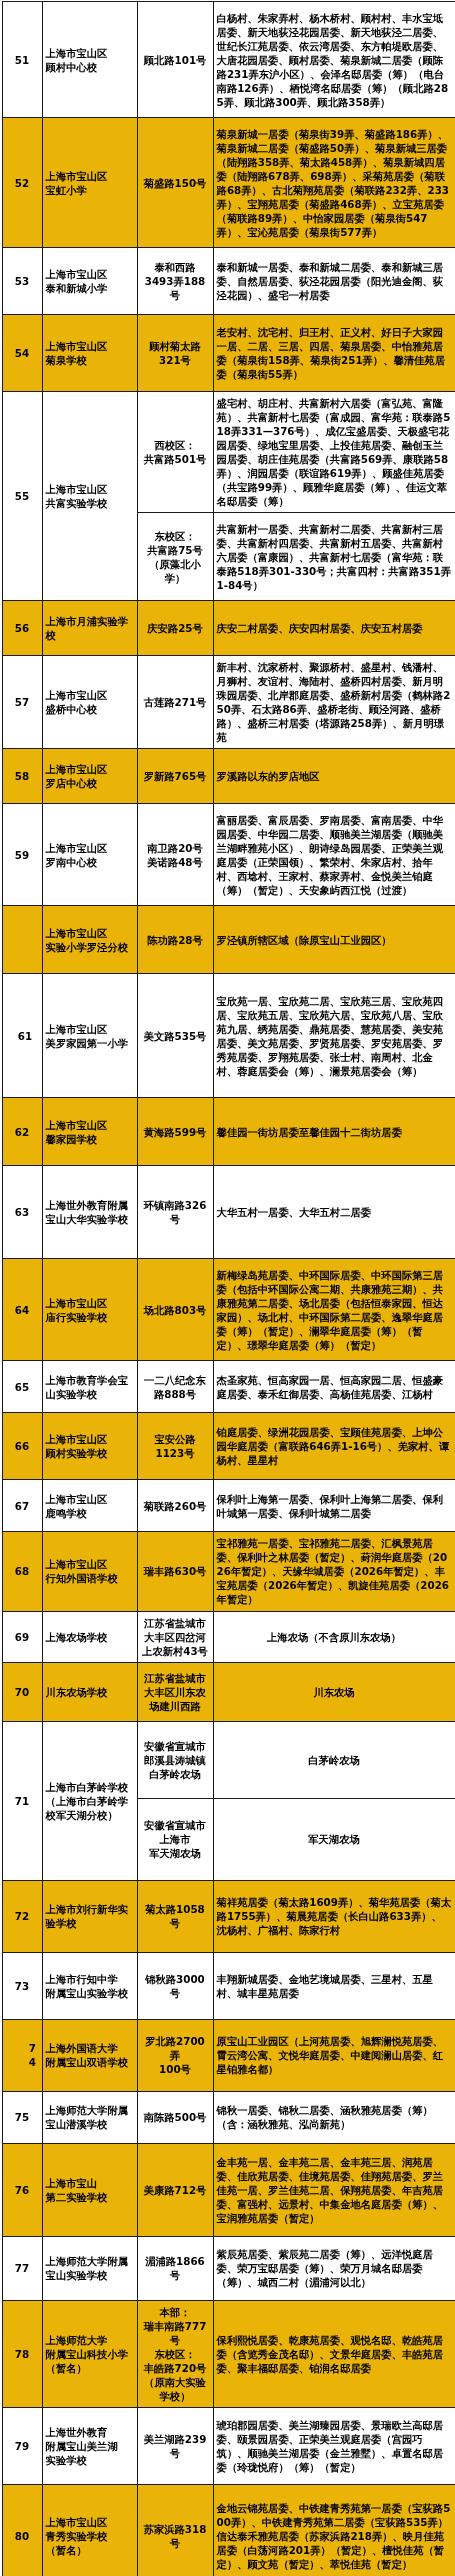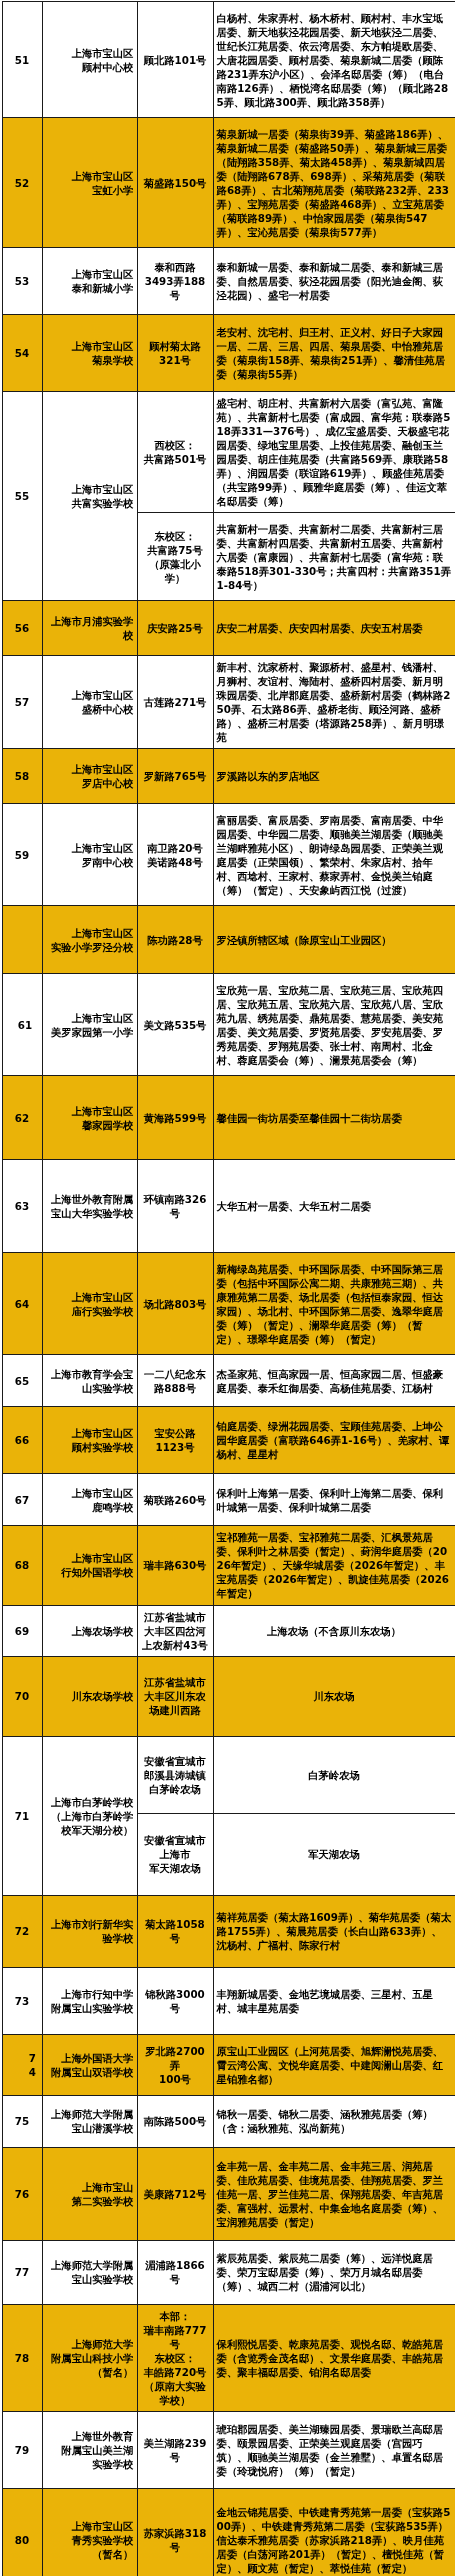--- a/index.html
+++ b/index.html
@@ -29,21 +29,21 @@
     font-weight: 600;
     padding: 4.1px 3.1px;
     overflow: hidden;
     word-break: break-all;
   }
   td.num {
     text-align: center;
     font-size: 10.8px;
   }
   td.school {
-    text-align: right;
+    text-align: left;
     white-space: pre-line;
     margin-left: 32px;
   }
   td.addr {
     text-align: center;
     white-space: pre-line;
   }
   td.area {
     text-align: left;
   }
@@ -139,28 +139,28 @@
           <td class="area">富丽居委、富辰居委、罗南居委、富南居委、中华园居委、中华园二居委、顺驰美兰湖居委（顺驰美兰湖畔雅苑小区）、朗诗绿岛园居委、正荣美兰观庭居委（正荣国领）、繁荣村、朱家店村、拾年村、西埝村、王家村、蔡家弄村、金悦美兰铂庭（筹）（暂定）、天安象屿西江悦（过渡）</td>
         </tr>
         <tr>
           <td class="num green" rowspan="1" style="height: 68px; padding-left: 40px;">60</td>
           <td class="school green" rowspan="1">上海市宝山区
 实验小学罗泾分校</td>
           <td class="addr green">陈功路28号</td>
           <td class="area green">罗泾镇所辖区域（除原宝山工业园区）</td>
         </tr>
         <tr>
-          <td class="num" rowspan="1" style="height: 102px; padding-left: 9px;">61</td>
+          <td class="num" rowspan="1" style="height: 124px; padding-left: 9px;">61</td>
           <td class="school" rowspan="1">上海市宝山区
 美罗家园第一小学</td>
           <td class="addr">美文路535号</td>
           <td class="area">宝欣苑一居、宝欣苑二居、宝欣苑三居、宝欣苑四居、宝欣苑五居、宝欣苑六居、宝欣苑八居、宝欣苑九居、绣苑居委、鼎苑居委、慧苑居委、美安苑居委、美文苑居委、罗贤苑居委、罗安苑居委、罗秀苑居委、罗翔苑居委、张士村、南周村、北金村、蓉庭居委会（筹）、澜景苑居委会（筹）</td>
         </tr>
         <tr>
-          <td class="num green" rowspan="1" style="height: 84px;">62</td>
+          <td class="num green" rowspan="1" style="height: 68px;">62</td>
           <td class="school green" rowspan="1">上海市宝山区
 馨家园学校</td>
           <td class="addr green">黄海路599号</td>
           <td class="area green">馨佳园一街坊居委至馨佳园十二街坊居委</td>
         </tr>
         <tr>
           <td class="num" rowspan="1" style="height: 93px;">63</td>
           <td class="school" rowspan="1">上海世外教育附属
 宝山大华实验学校</td>
           <td class="addr">环镇南路326号</td>
@@ -205,21 +205,21 @@
         </tr>
         <tr>
           <td class="num" rowspan="1" style="height: 48px;">69</td>
           <td class="school" rowspan="1">上海农场学校</td>
           <td class="addr">江苏省盐城市
 大丰区四岔河
 上农新村43号</td>
           <td class="area center">上海农场（不含原川东农场）</td>
         </tr>
         <tr>
-          <td class="num green" rowspan="1" style="height: 80px; margin-left: 8px;">70</td>
+          <td class="num green" rowspan="1" style="height: 59px; margin-left: 8px;">70</td>
           <td class="school green" rowspan="1">川东农场学校</td>
           <td class="addr green">江苏省盐城市
 大丰区川东农
 场建川西路</td>
           <td class="area center green">川东农场</td>
         </tr>
         <tr>
           <td class="num" rowspan="2">71</td>
           <td class="school" rowspan="2">上海市白茅岭学校
 （上海市白茅岭学
@@ -243,21 +243,21 @@
           <td class="area green">菊祥苑居委（菊太路1609弄）、菊华苑居委（菊太路1755弄）、菊晨苑居委（长白山路633弄）、沈杨村、广福村、陈家行村</td>
         </tr>
         <tr>
           <td class="num" rowspan="1" style="height: 67px;">73</td>
           <td class="school" rowspan="1">上海市行知中学
 附属宝山实验学校</td>
           <td class="addr">锦秋路3000号</td>
           <td class="area">丰翔新城居委、金地艺境城居委、三星村、五星村、城丰星苑居委</td>
         </tr>
         <tr>
-          <td class="num green" rowspan="1" style="height: 61px; padding-left: 24px;">74</td>
+          <td class="num green" rowspan="1" style="height: 72px; padding-left: 24px;">74</td>
           <td class="school green" rowspan="1">上海外国语大学
 附属宝山双语学校</td>
           <td class="addr green">罗北路2700弄
 100号</td>
           <td class="area green">原宝山工业园区（上河苑居委、旭辉澜悦苑居委、霄云湾公寓、文悦华庭居委、中建阅澜山居委、红星铂雅名都）</td>
         </tr>
         <tr>
           <td class="num" rowspan="1" style="height: 52px;">75</td>
           <td class="school" rowspan="1">上海师范大学附属
 宝山潜溪学校</td>

